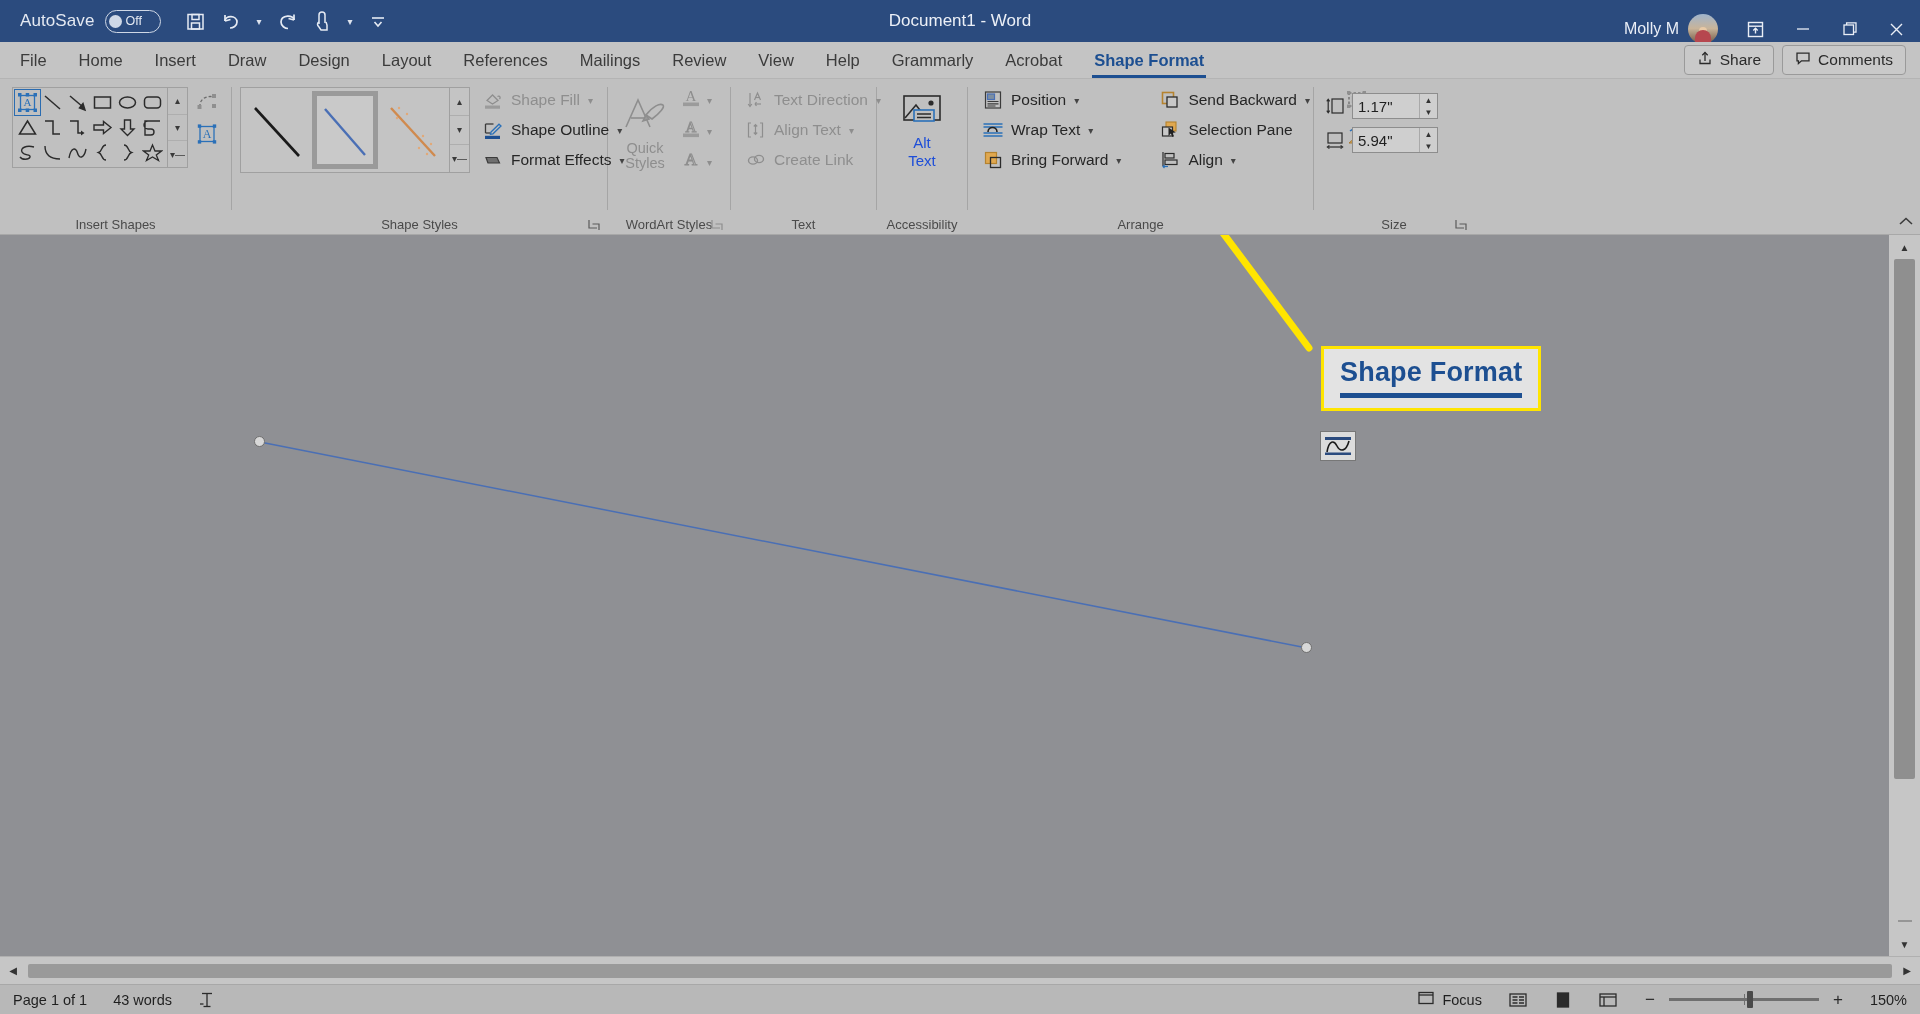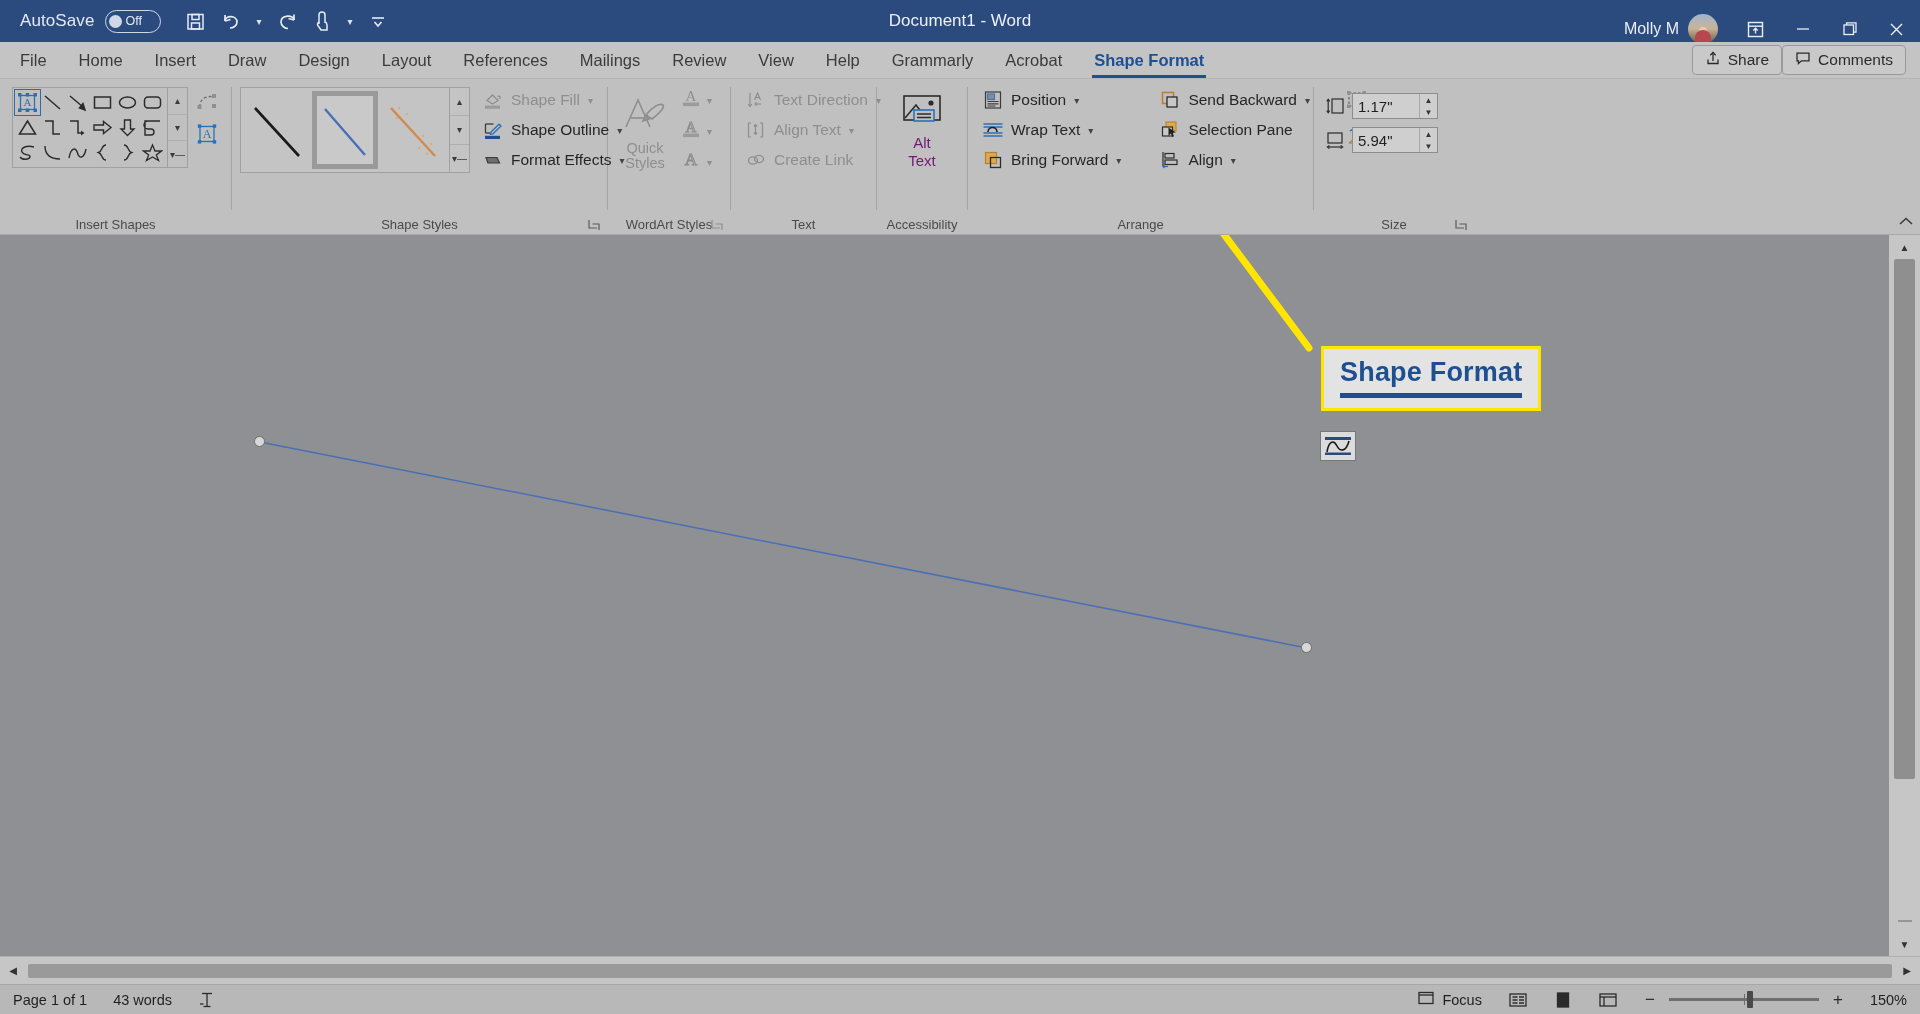--- a/index.html
+++ b/index.html
@@ -67,21 +67,21 @@
   }
   .tab {
     padding: 0 16px; display: flex; align-items: center; font-size: 16.5px;
     color: #3b3b3b; position: relative; white-space: nowrap;
   }
   .tab.first { padding-left: 20px; }
   .tab.active { color: #1d4f91; font-weight: 600; }
   .tab.active:after {
     content:""; position:absolute; left:14px; right:14px; bottom:0; height:3px; background:#1d4f91;
   }
-  .tabstrip-right { margin-left:auto; display:flex; align-items:center; gap:0; padding-right:14px; }
+  .tabstrip-right { margin-left:auto; display:flex; align-items:center; gap:8px; padding-right:14px; }
   .pillbtn {
     display:flex; align-items:center; gap:7px; font-size:15.5px; color:#2b2b2b;
     border:1px solid #9a9a9a; border-radius:4px; padding:4px 12px; background:#c9c9c9;
   }
 
   
   .ribbon {
     height: 156px; background: #c0c0c0; display: flex; align-items: stretch;
     position: relative; border-bottom: 1px solid #a8a8a8;
   }
@@ -128,21 +128,21 @@
     display:flex; align-items:center; gap:7px; font-size:15.5px; color:#262626;
     height:26px; padding:0 4px; white-space:nowrap;
   }
   .cmd.disabled { color:#8e8e8e; }
   .cmd .ico { width:22px; height:20px; display:flex; align-items:center; justify-content:center; flex:0 0 22px; }
   .cmd .car { font-size:10px; color:#444; margin-left:1px; }
   .cmd.disabled .car { color:#8e8e8e; }
 
   .big-btn {
     width:62px; display:flex; flex-direction:column; align-items:center; gap:2px;
-    font-size:15px; color:#701a75; padding-top:6px; line-height:1.1; text-align:center;
+    font-size:15px; color:#1d4ed8; padding-top:6px; line-height:1.1; text-align:center;
   }
 
   .wordart-col { display:flex; flex-direction:column; gap:5px; margin-left:4px; }
   .wa-row { display:flex; align-items:center; gap:5px; }
   .wa-car { font-size:10px; color:#8e8e8e; }
 
   
   .size-rows { display:flex; flex-direction:column; gap:8px; padding-top:6px; }
   .size-row { display:flex; align-items:center; gap:6px; }
   .size-ico { width:22px; height:20px; display:flex; align-items:center; justify-content:center; }

